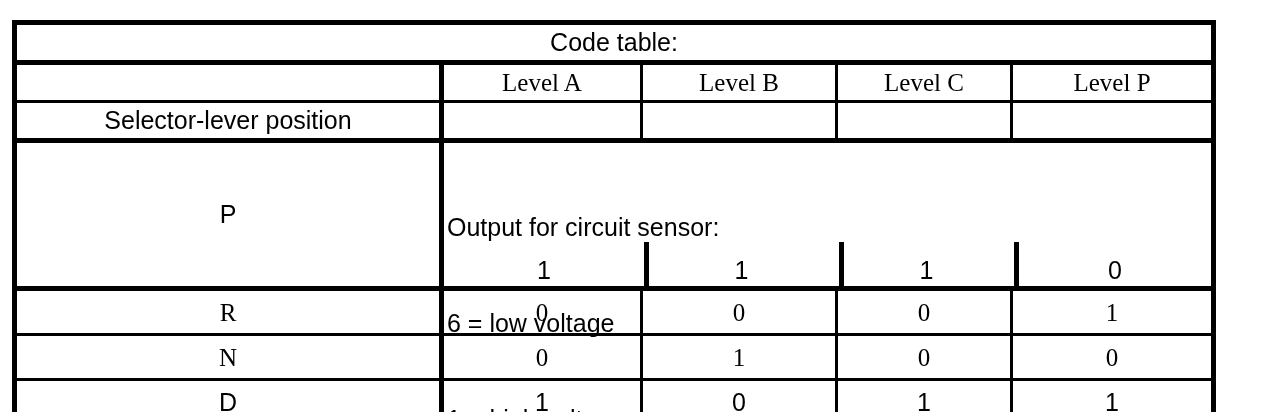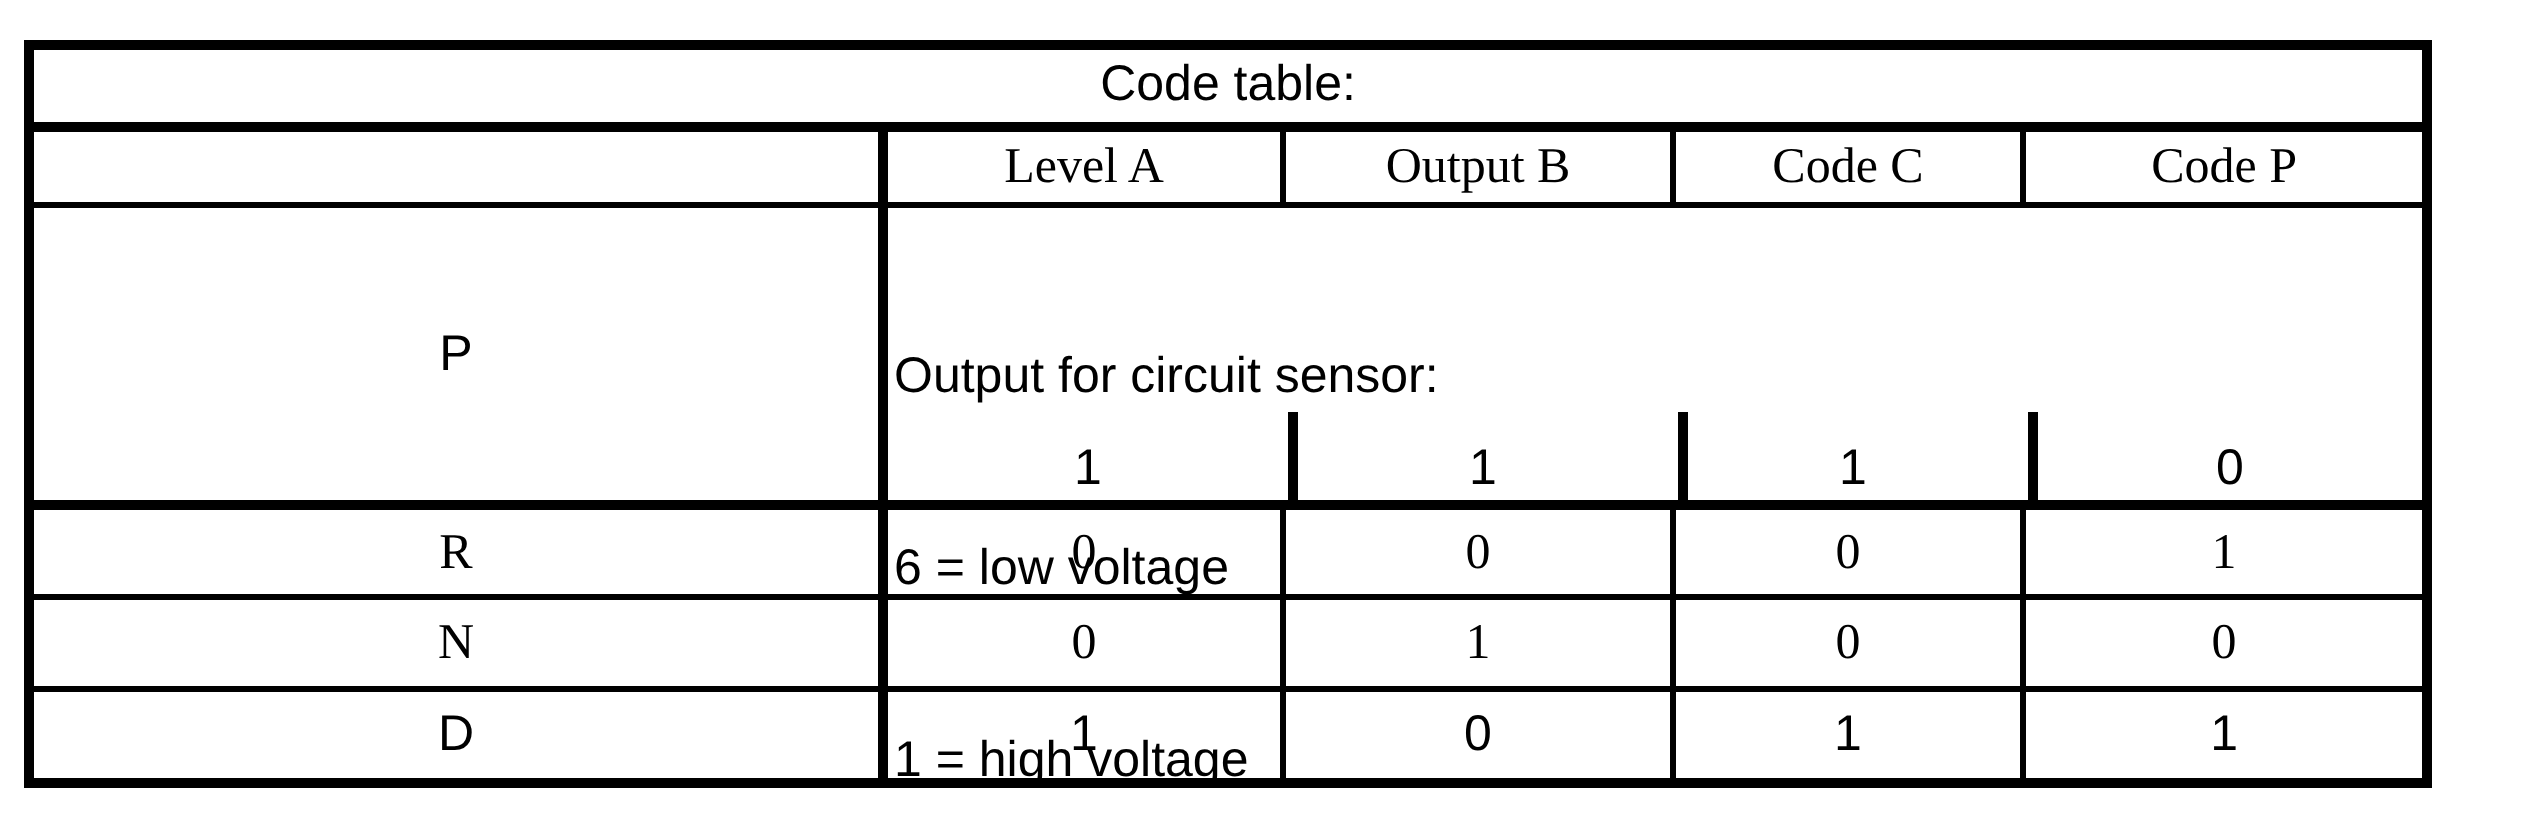--- a/index.html
+++ b/index.html
@@ -128,25 +128,32 @@
     </colgroup>
     <tbody>
 
       <tr>
         <td class="title-cell frame-l frame-t frame-r thick-b" colspan="5">Code table:</td>
       </tr>
 
       <tr>
         <td class="level-cell frame-l thick-r thin-b"></td>
         <td class="level-cell thin-r thin-b">Level A</td>
-        <td class="level-cell thin-r thin-b">Output B</td>
-        <td class="level-cell thin-r thin-b">Code C</td>
-        <td class="level-cell frame-r thin-b">Code P</td>
-      </tr>
-
+        <td class="level-cell thin-r thin-b">Level B</td>
+        <td class="level-cell thin-r thin-b">Level C</td>
+        <td class="level-cell frame-r thin-b">Level P</td>
+      </tr>
+
+      <tr>
+        <td class="selector-cell frame-l thick-r thick-b">Selector-lever position</td>
+        <td class="selector-cell thin-r thick-b"></td>
+        <td class="selector-cell thin-r thick-b"></td>
+        <td class="selector-cell thin-r thick-b"></td>
+        <td class="selector-cell frame-r thick-b"></td>
+      </tr>
 
       <tr>
         <td class="prow-label frame-l thick-r thick-b">P</td>
         <td class="prow-note frame-r thick-b" colspan="4">
 
           <div class="note-text">
             <div>Output for circuit sensor:</div>
             <div>6 = low voltage</div>
             <div>1 = high voltage</div>
           </div>

